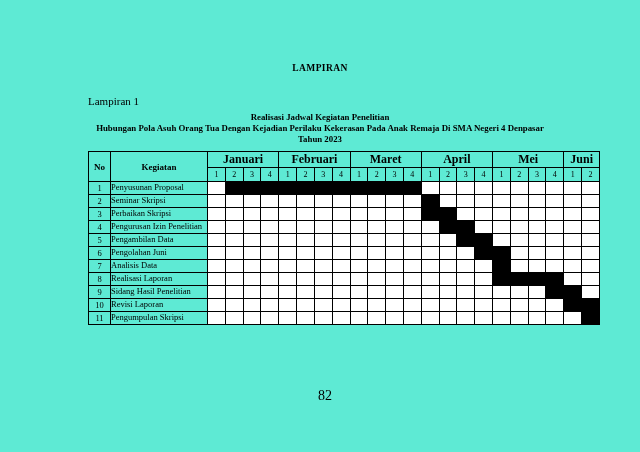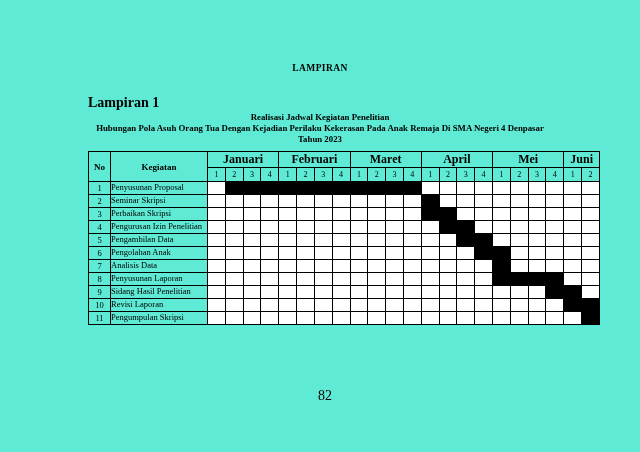--- a/index.html
+++ b/index.html
@@ -15,21 +15,21 @@
     background: #5eead4;
     overflow: hidden;
   }
   .heading {
     position: absolute; top: 63px; left: 0; width: 640px;
     text-align: center; font-weight: bold; font-size: 9.5px;
     letter-spacing: 0.4px;
   }
   .lampiran-label {
     position: absolute; top: 95px; left: 88px;
-    font-weight: bold; font-size: 14px;
+    font-weight: normal; font-size: 11px;
   }
   .title-block {
     position: absolute; top: 112px; left: 0; width: 640px;
     text-align: center; font-weight: bold; font-size: 8.8px;
     line-height: 11px;
   }
   table.schedule {
     position: absolute; top: 151px; left: 88px;
     width: 512px;
     border-collapse: collapse;
@@ -270,21 +270,21 @@
           <td class="week-cell filled" style="background: rgb(0, 0, 0);"></td>
           <td class="week-cell"></td>
           <td class="week-cell"></td>
           <td class="week-cell"></td>
           <td class="week-cell"></td>
           <td class="week-cell"></td>
           <td class="week-cell"></td>
         </tr>
         <tr>
           <td class="no-cell">6</td>
-          <td class="label-cell">Pengolahan Anak</td>
+          <td class="label-cell">Pengolahan Juni</td>
           <td class="week-cell"></td>
           <td class="week-cell"></td>
           <td class="week-cell"></td>
           <td class="week-cell"></td>
           <td class="week-cell"></td>
           <td class="week-cell"></td>
           <td class="week-cell"></td>
           <td class="week-cell"></td>
           <td class="week-cell"></td>
           <td class="week-cell"></td>
@@ -322,21 +322,21 @@
           <td class="week-cell"></td>
           <td class="week-cell filled" style="background: rgb(0, 0, 0);"></td>
           <td class="week-cell"></td>
           <td class="week-cell"></td>
           <td class="week-cell"></td>
           <td class="week-cell"></td>
           <td class="week-cell"></td>
         </tr>
         <tr>
           <td class="no-cell">8</td>
-          <td class="label-cell">Penyusunan Laporan</td>
+          <td class="label-cell">Realisasi Laporan</td>
           <td class="week-cell"></td>
           <td class="week-cell"></td>
           <td class="week-cell"></td>
           <td class="week-cell"></td>
           <td class="week-cell"></td>
           <td class="week-cell"></td>
           <td class="week-cell"></td>
           <td class="week-cell"></td>
           <td class="week-cell"></td>
           <td class="week-cell"></td>

